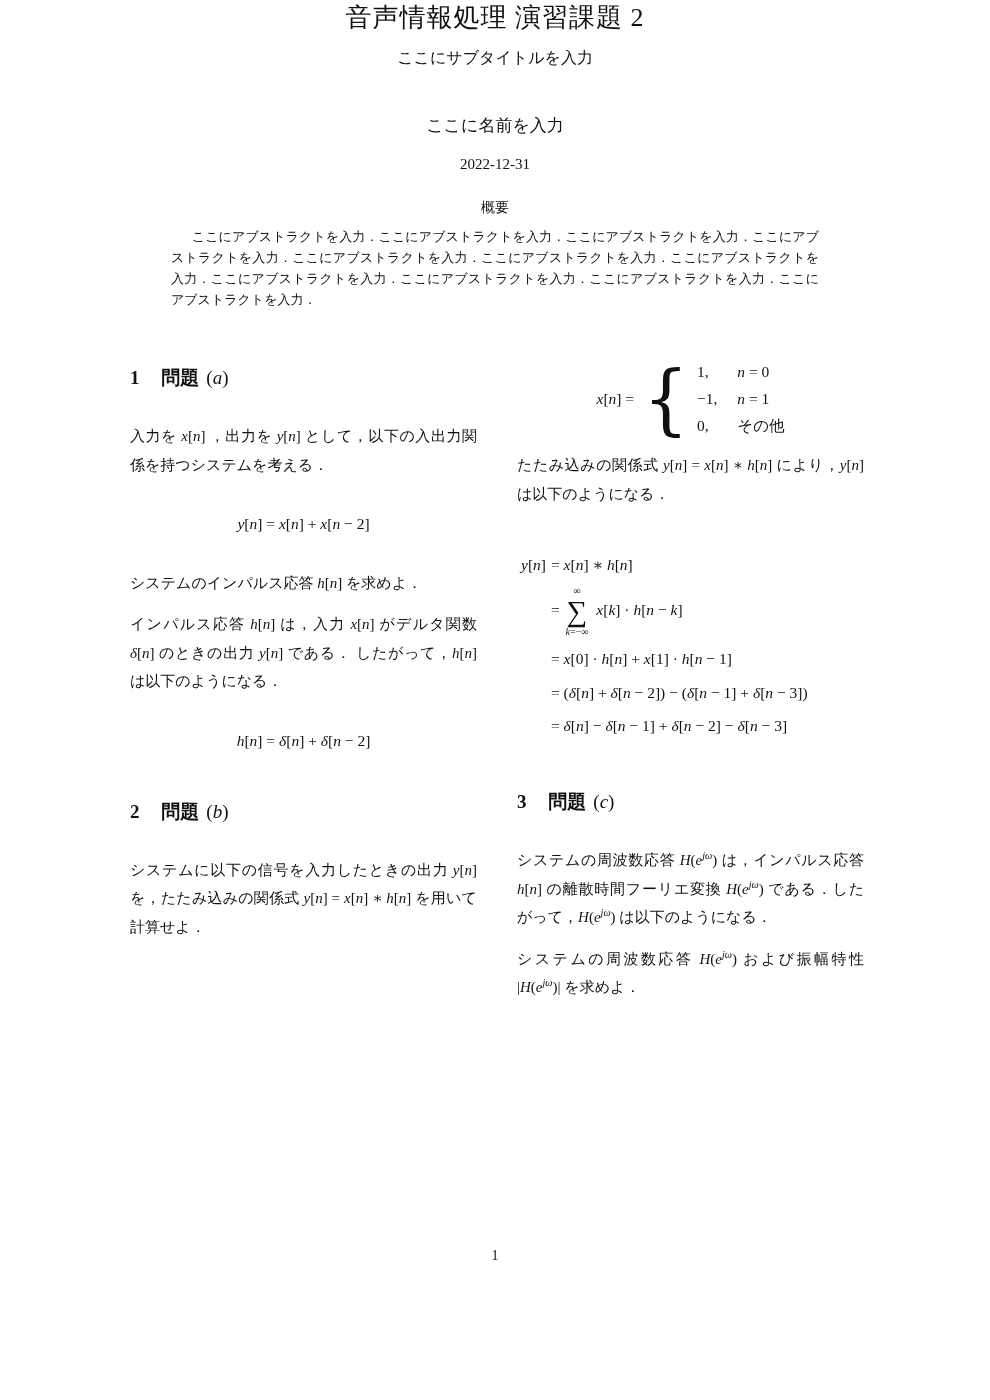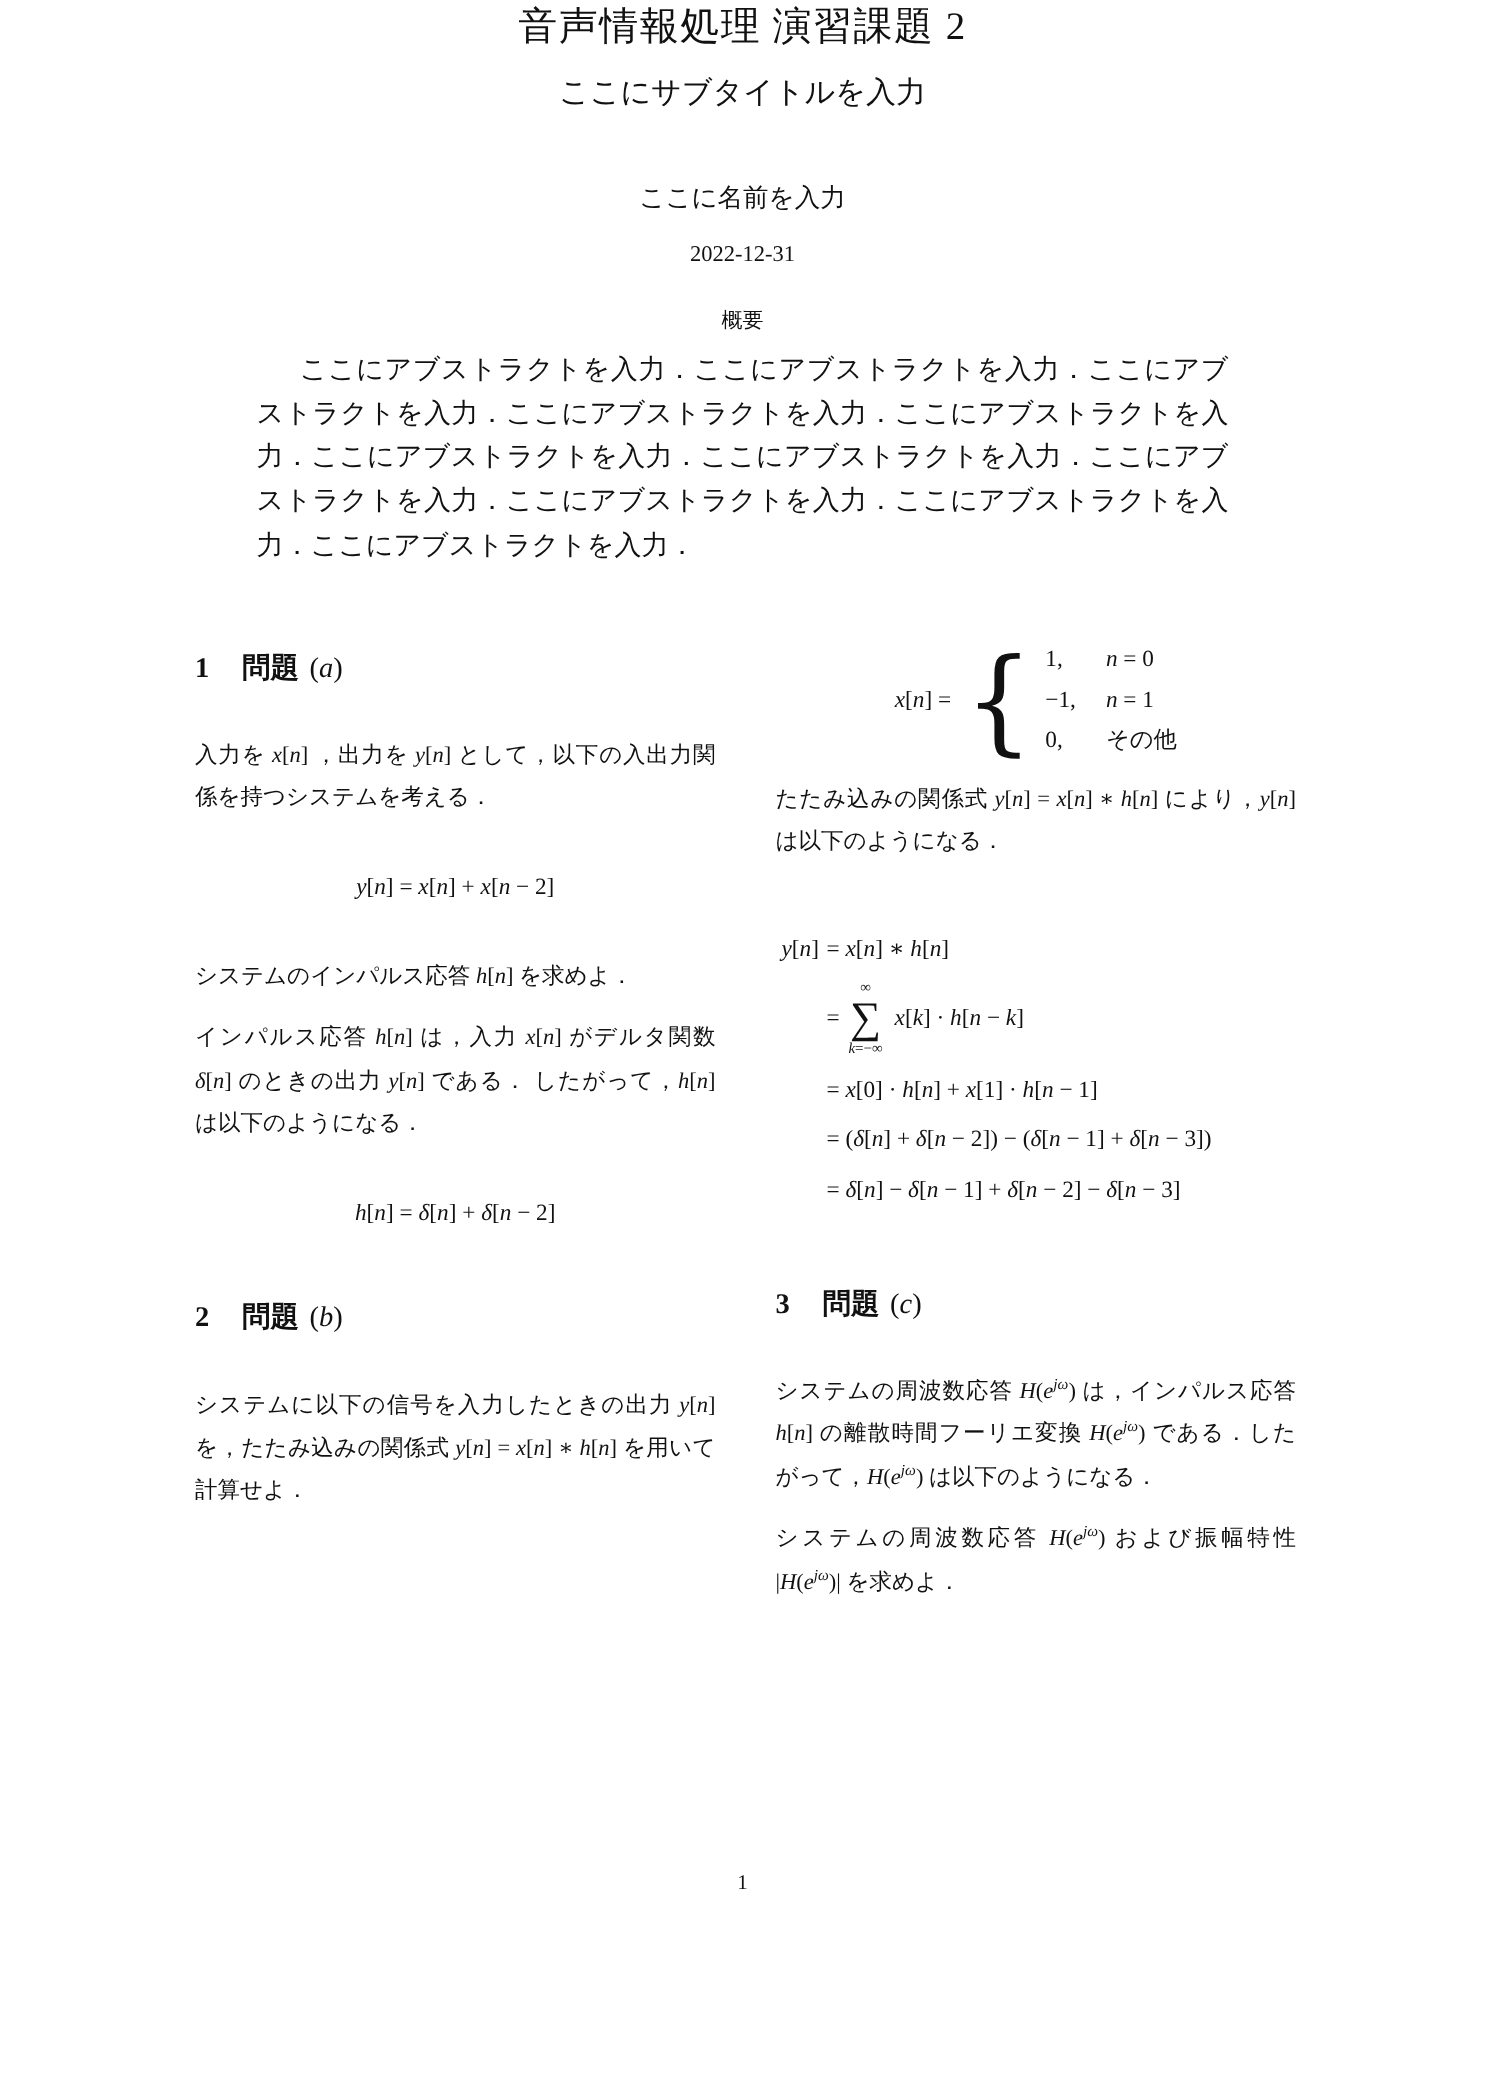--- a/index.html
+++ b/index.html
@@ -10,29 +10,29 @@
     width: 990px;
     height: 1400px;
     background: #ffffff;
     color: #111111;
     font-family: "Liberation Serif", "DejaVu Serif", serif;
     overflow: hidden;
   }
   
   .titleblock { text-align: center; }
   .doc-title { font-size: 26px; font-weight: normal; letter-spacing: 1px; }
-  .doc-subtitle { font-size: 20px; margin-top: 13px; }
+  .doc-subtitle { font-size: 16px; margin-top: 13px; }
   .doc-author { font-size: 17px; margin-top: 45px; }
   .doc-date { font-size: 15px; margin-top: 19px; }
   
   .abstract { margin-top: 26px; }
   .abstract-heading { text-align: center; font-size: 14px; }
   .abstract-text {
     width: 648px; margin: 9px auto 0;
-    font-size: 18px; line-height: 1.62;
+    font-size: 13px; line-height: 1.62;
     text-align: justify; text-indent: 1.6em;
   }
   
   .columns { display: flex; gap: 40px; padding: 0 126px 0 130px; margin-top: 50px; }
   .col { flex: 1; min-width: 0; font-size: 15px; line-height: 1.9; text-align: justify; }
   .sec-heading { font-size: 19px; margin: 42px 0 26px; font-weight: bold; text-align: left; }
   .sec-heading:first-child { margin-top: 0; }
   .sec-heading .num { font-family: "Liberation Serif", serif; margin-right: 1.15em; }
   .sec-heading .label { font-family: "Liberation Sans", "DejaVu Sans", sans-serif; }
   .sec-heading .suffix { font-family: "Liberation Serif", serif; font-weight: normal; margin-left: 7px; }

